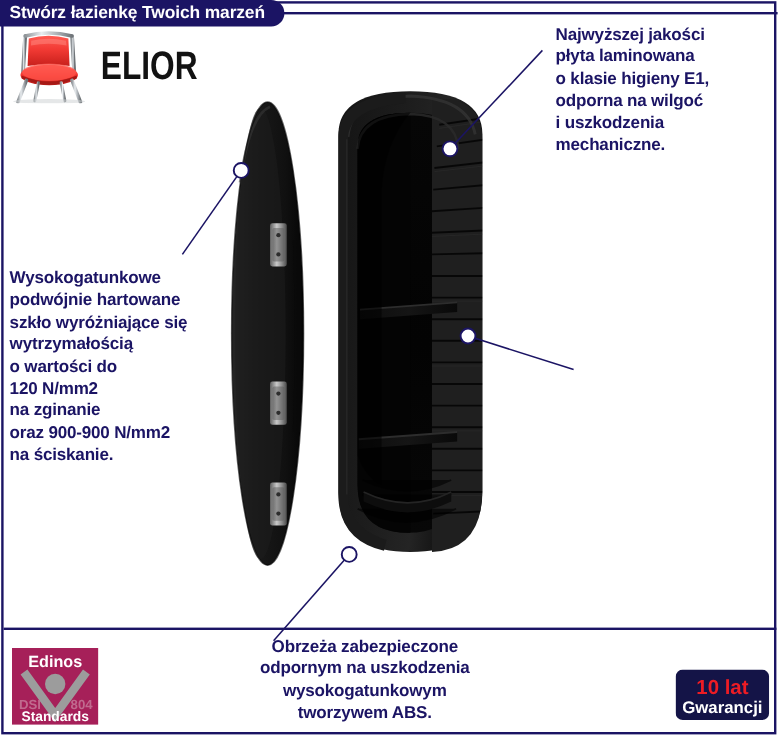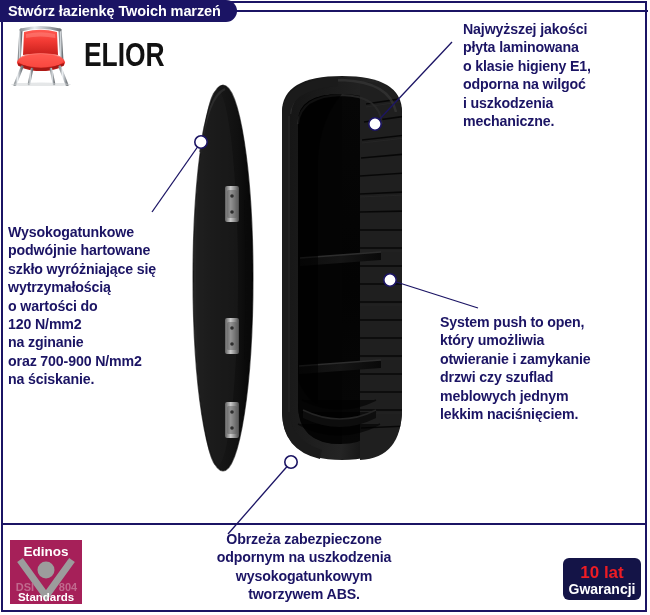--- a/index.html
+++ b/index.html
@@ -312,29 +312,23 @@
 i uszkodzenia
 mechaniczne.</div>
 
   <div class="info" id="txt-left">Wysokogatunkowe
 podwójnie hartowane
 szkło wyróżniające się
 wytrzymałością
 o wartości do
 120 N/mm2
 na zginanie
-oraz 700-900 N/mm2
+oraz 900-900 N/mm2
 na ściskanie.</div>
 
-  <div class="info" id="txt-mid-right">System push to open,
-który umożliwia
-otwieranie i zamykanie
-drzwi czy szuflad
-meblowych jednym
-lekkim naciśnięciem.</div>
 
   <div class="info" id="txt-bottom">Obrzeża zabezpieczone
 odpornym na uszkodzenia
 wysokogatunkowym
 tworzywem ABS.</div>
 
   <div id="bottom-rule"></div>
 
   <svg id="edinos" viewBox="0 0 72 64" xmlns="http://www.w3.org/2000/svg">
     <rect x="0" y="0" width="72" height="64" fill="#a62059"></rect>

